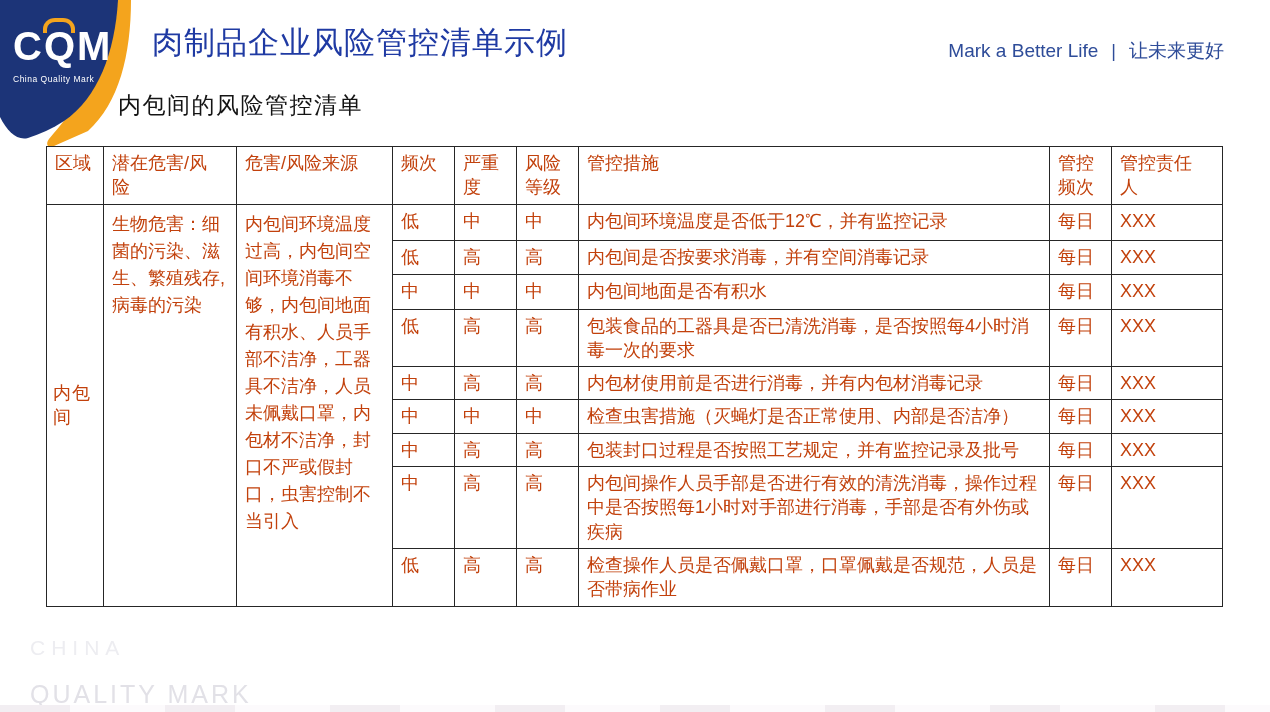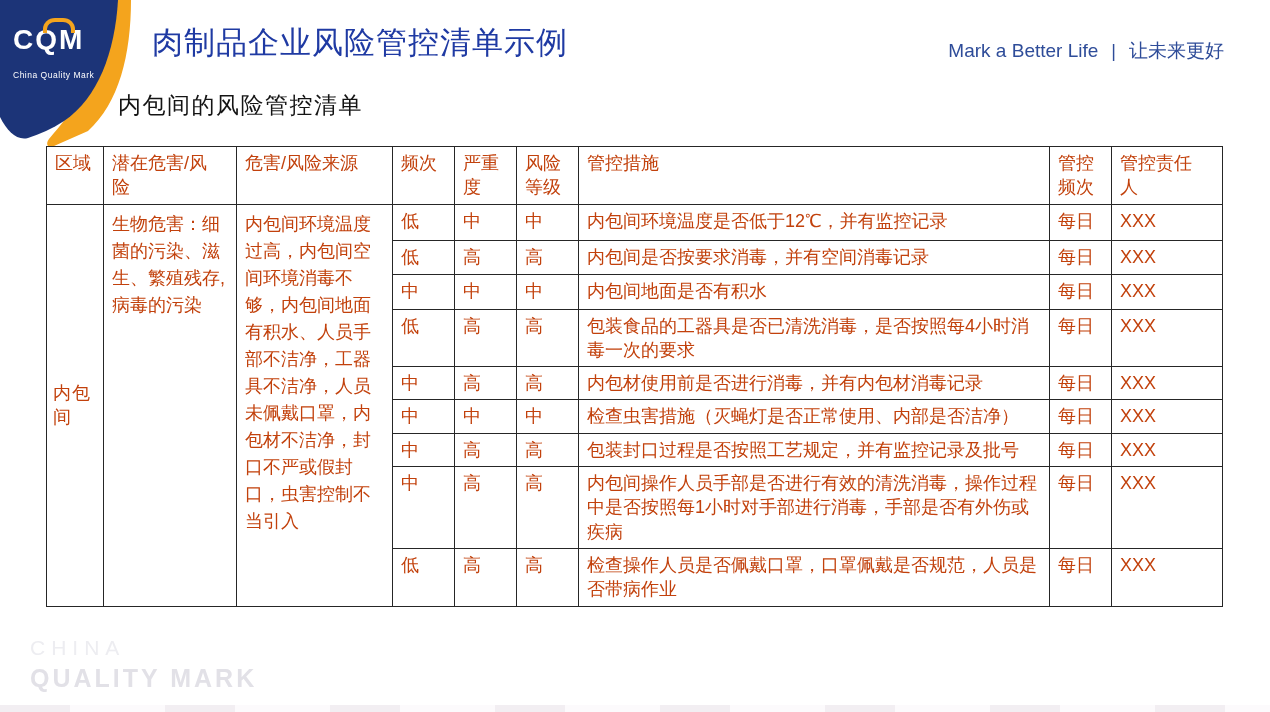--- a/index.html
+++ b/index.html
@@ -5,24 +5,24 @@
   html,body{margin:0;padding:0}
   body{
     width:1270px;height:712px;position:relative;overflow:hidden;
     background:#ffffff;font-family:"Liberation Sans",sans-serif;color:#151515;
   }
 
   
   .logo-corner{position:absolute;left:0;top:0;width:200px;height:160px;pointer-events:none}
   .logo-corner svg{position:absolute;left:0;top:0}
   .cqm{position:absolute;left:13px;top:26px;color:#fff}
-  .cqm-text{font-size:28px;font-weight:bold;letter-spacing:2px;line-height:1;position:relative}
+  .cqm-text{font-size:40px;font-weight:bold;letter-spacing:2px;line-height:1;position:relative}
   .cqm-hat{position:absolute;left:30px;top:-8px;width:24px;height:11px;
     border:4px solid #f4a41d;border-bottom:none;border-radius:12px 12px 0 0/11px 11px 0 0}
-  .cqm-sub{font-size:8.5px;letter-spacing:.5px;margin-top:16px;white-space:nowrap}
+  .cqm-sub{font-size:8.5px;letter-spacing:.5px;margin-top:8px;white-space:nowrap}
 
   
   .header-title{position:absolute;left:152px;top:22px;display:flex;align-items:center;gap:24px;white-space:nowrap}
   .part-label{font-size:34px;font-weight:bold;color:#f4a41d}
   .main-title{font-size:31px;font-weight:normal;color:#1f3aa3;letter-spacing:1px}
 
   .tagline{position:absolute;top:38px;right:46px;display:flex;align-items:center;
     font-size:19px;color:#2e4c99;white-space:nowrap}
   .tag-sep{margin:0 13px;font-size:18px;font-weight:300;color:#2e4c99}
 
@@ -39,21 +39,21 @@
   .h1{max-width:100px}
   .h8{max-width:76px}
   .cell-area{vertical-align:middle !important;text-align:center;padding:12px 6px !important;letter-spacing:1px}
   .cell-hazard,.cell-source{line-height:1.5 !important;padding-top:6px !important}
   tr.r0{height:36px} tr.r1{height:34px} tr.r2{height:35px} tr.r3{height:55px}
   tr.r4{height:33px} tr.r5{height:32px} tr.r6{height:33px} tr.r7{height:77px} tr.r8{height:53px}
 
   
   .watermark{position:absolute;left:30px;top:636px;pointer-events:none}
   .wm1{font-size:21px;letter-spacing:6px;color:#ededf1;font-weight:500}
-  .wm2{font-size:25px;letter-spacing:3px;color:#e2e1e7;font-weight:bold;margin-top:4px}
+  .wm2{font-size:25px;letter-spacing:3px;color:#e2e1e7;font-weight:normal;margin-top:20px}
 
   
   .bottom-strip{position:absolute;left:0;bottom:0;width:1270px;height:7px;
     background:repeating-linear-gradient(90deg,#f2eef2 0 70px,#fcfafc 70px 165px)}
 </style>
 </head>
 <body>
 
 <div class="logo-corner">
   <svg width="200" height="160" viewBox="0 0 200 160">

